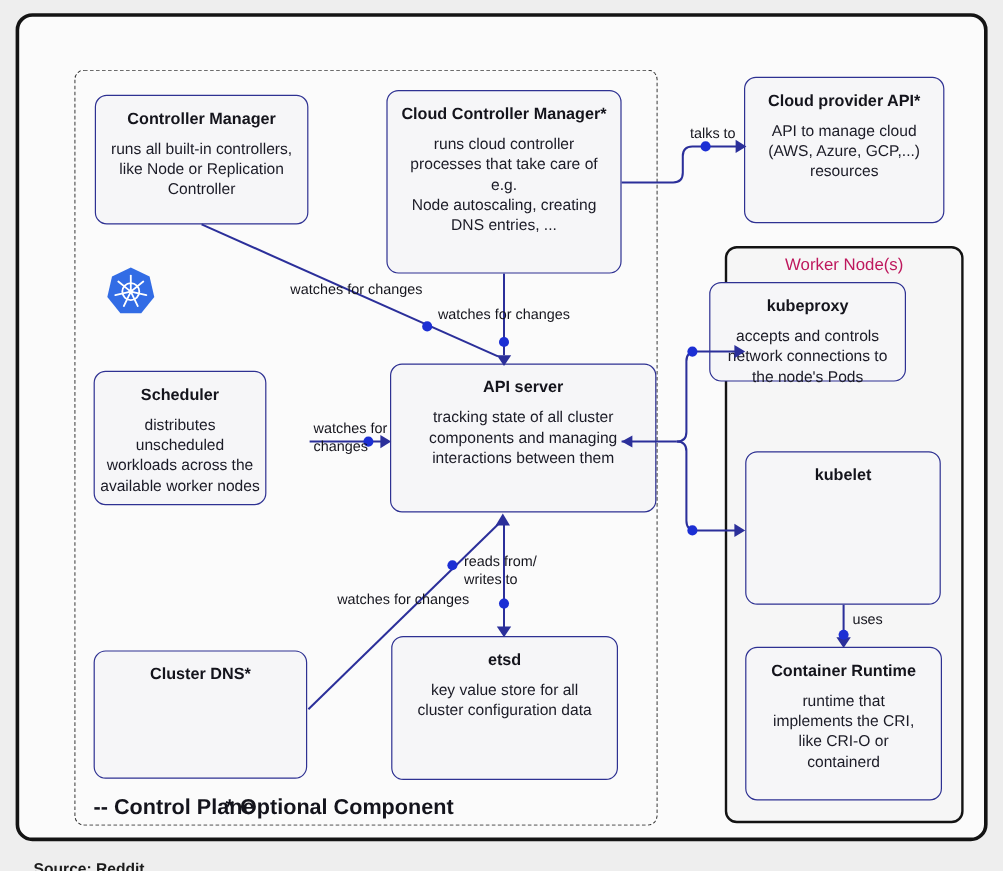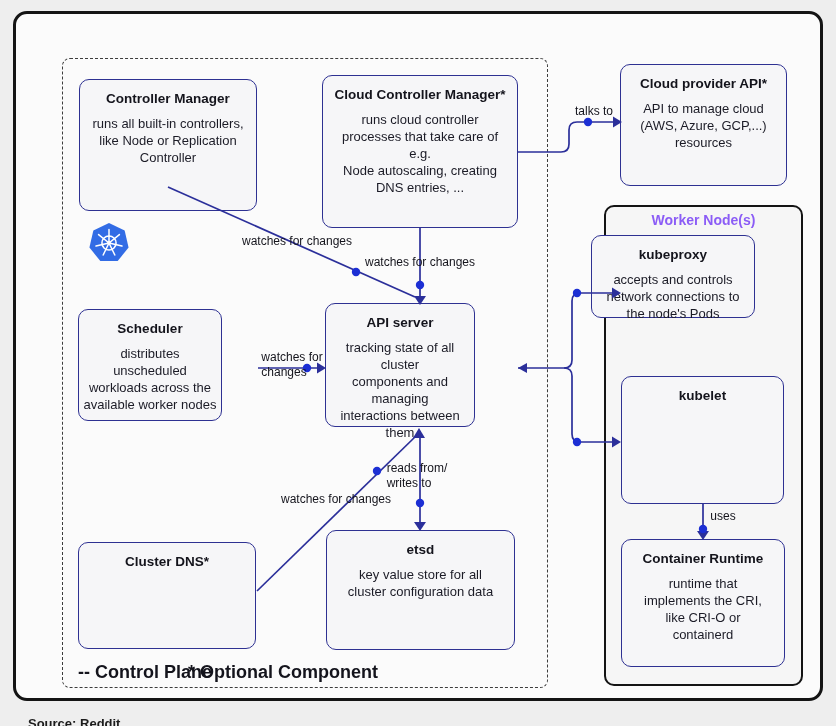--- a/index.html
+++ b/index.html
@@ -19,21 +19,21 @@
     position:absolute;left:62px;top:58px;width:486px;height:630px;
     box-sizing:border-box;border:1.5px dashed #3c3c3c;border-radius:8px;
   }
   .panel{
     position:absolute;left:604px;top:205px;width:199px;height:481px;
     box-sizing:border-box;background:#f6f6f6;
     border:2.2px solid #141414;border-radius:10px;
   }
   .panel-title{
     position:absolute;left:604px;top:212px;width:199px;
-    text-align:center;font-weight:bold;font-size:14px;color:#8b5cf6;
+    text-align:center;font-weight:normal;font-size:14px;color:#be185d;
   }
   .box{
     position:absolute;box-sizing:border-box;
     background:#f6f6f8;border:1.8px solid #2e3192;border-radius:10px;
     display:flex;flex-direction:column;align-items:center;
     padding:11px 3px 4px 3px;gap:9px;text-align:center;
   }
   .box .title{font-weight:bold;font-size:13.5px;color:#14141c;}
   .box .body{font-size:13px;line-height:17px;color:#1b1b26;white-space:pre-line;}
   .clabel{
@@ -47,21 +47,21 @@
 </style>
 </head>
 <body>
 
 <div class="stage">
 
   <div class="frame"></div>
 
   <div class="control-plane"></div>
 
-  <div class="box" style="left:79px;top:79px;width:178px;height:132px">
+  <div class="box" style="left:79px;top:79px;width:178px;height:108px">
     <div class="title">Controller Manager</div>
     <div class="body">runs all built-in controllers,
 like Node or Replication
 Controller</div>
   </div>
 
   <div class="box" style="left:322px;top:75px;width:196px;height:153px">
     <div class="title">Cloud Controller Manager*</div>
     <div class="body">runs cloud controller
 processes that take care of
@@ -70,21 +70,21 @@
 DNS entries, ...</div>
   </div>
 
   <div class="box" style="left:78px;top:309px;width:144px;height:112px">
     <div class="title">Scheduler</div>
     <div class="body">distributes unscheduled
 workloads across the
 available worker nodes</div>
   </div>
 
-  <div class="box" style="left:325px;top:303px;width:150px;height:124px">
+  <div class="box" style="left:325px;top:303px;width:222px;height:124px">
     <div class="title">API server</div>
     <div class="body">tracking state of all cluster
 components and managing
 interactions between them</div>
   </div>
 
   <div class="box" style="left:78px;top:542px;width:178px;height:107px">
     <div class="title">Cluster DNS*</div>
   </div>
 

